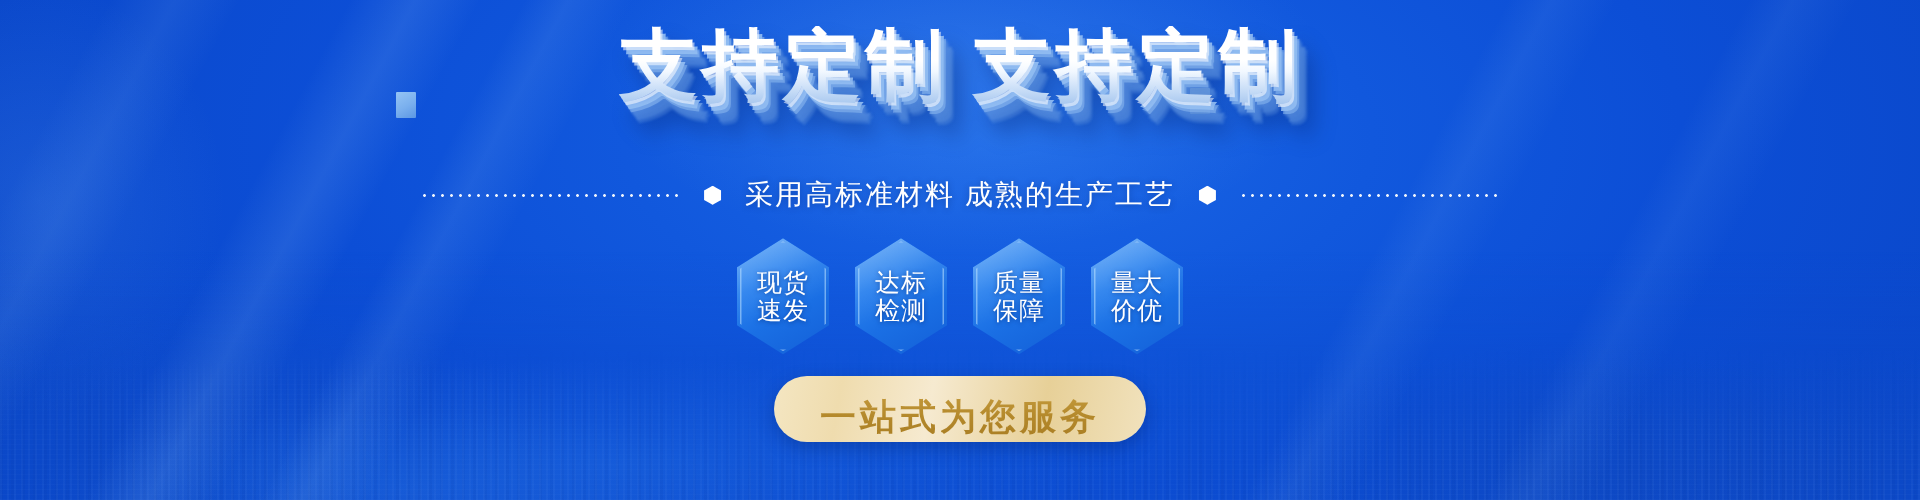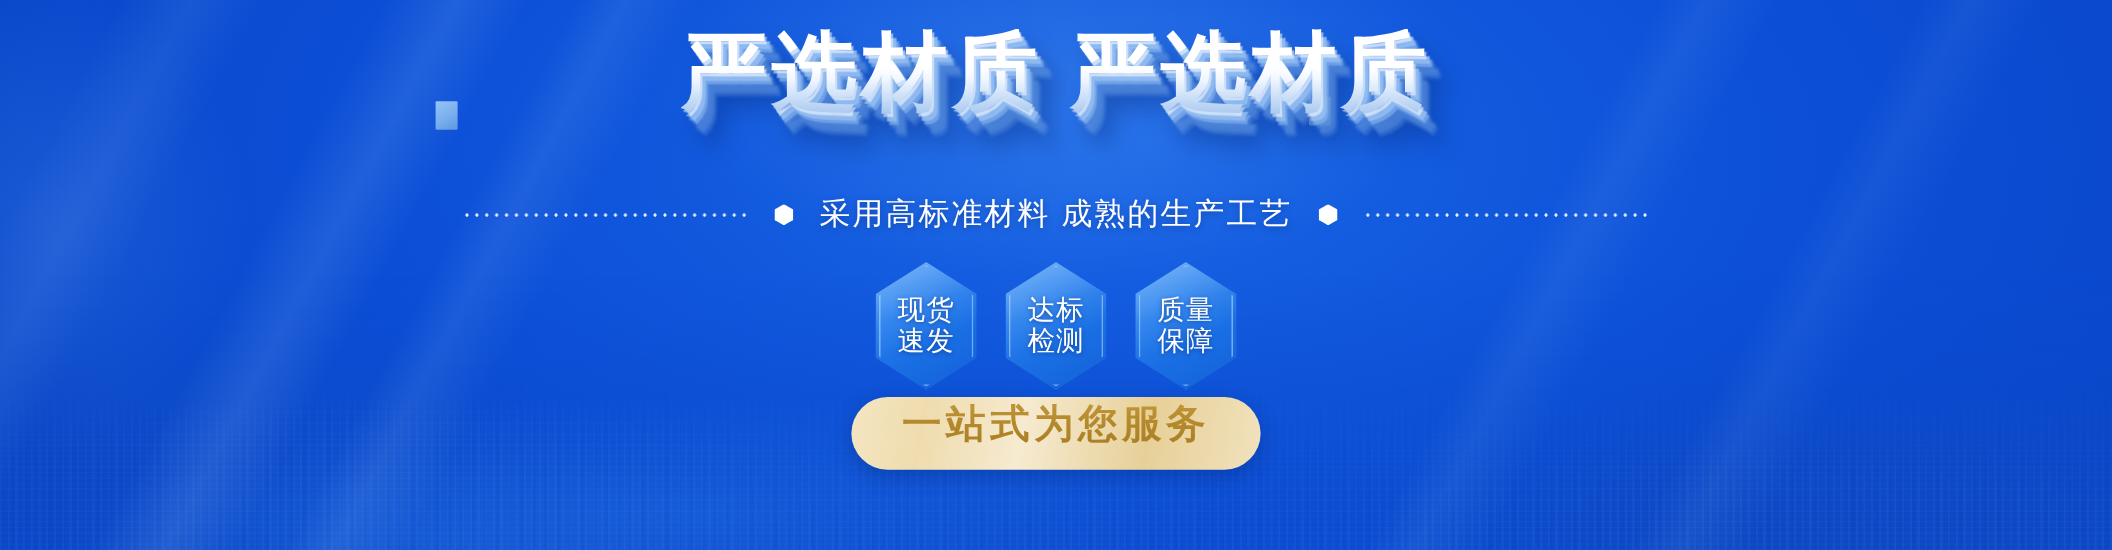--- a/index.html
+++ b/index.html
@@ -163,25 +163,25 @@
   }
   .hex-label{
     position:relative;z-index:2;
     color:#ffffff;font-size:25px;line-height:1.12;letter-spacing:1px;
     text-align:center;white-space:pre-line;
     text-shadow:0 1px 4px rgba(5,35,105,.55);
   }
 
   
   .cta{
-    margin-top:7px;
+    margin-top:22px;
     height:66px;
     min-width:320px;
     padding:0 46px;
-    display:flex;align-items:flex-start;justify-content:center;
+    display:flex;align-items:flex-end;justify-content:center;
     border-radius:33px;
     border:none;
     cursor:pointer;
     background:linear-gradient(100deg,#f4e6c2 0%,#efdcae 18%,#f6ead0 42%,#e7d098 72%,#f1e2bd 100%);
     box-shadow:0 6px 18px rgba(4,30,95,.30);
     font-family:inherit;
   }
   .cta-label{
     color:#b08c35;
     font-size:36px;
@@ -200,21 +200,21 @@
 
   <div class="bg-city"></div>
   <div class="bg-streaks"></div>
   <div class="bg-glow"></div>
 
   <div class="deco-sq left"></div>
   <div class="deco-sq right"></div>
 
   <div class="content">
 
-    <h1 class="title">严选材质 严选材质</h1>
+    <h1 class="title">支持定制 支持定制</h1>
 
     <div class="sub-row">
       <span class="dots"></span>
       <span class="hex-dot"></span>
       <span class="subtitle">采用高标准材料 成熟的生产工艺</span>
       <span class="hex-dot"></span>
       <span class="dots right"></span>
     </div>
 
     <div class="hex-row">
@@ -227,20 +227,24 @@
       <div class="hex">
         <span class="hex-label">达标
 检测</span>
       </div>
 
       <div class="hex">
         <span class="hex-label">质量
 保障</span>
       </div>
 
+      <div class="hex">
+        <span class="hex-label">量大
+价优</span>
+      </div>
 
     </div>
 
     <button class="cta">
       <span class="cta-label">一站式为您服务</span>
     </button>
 
   </div>
 </div>
 

